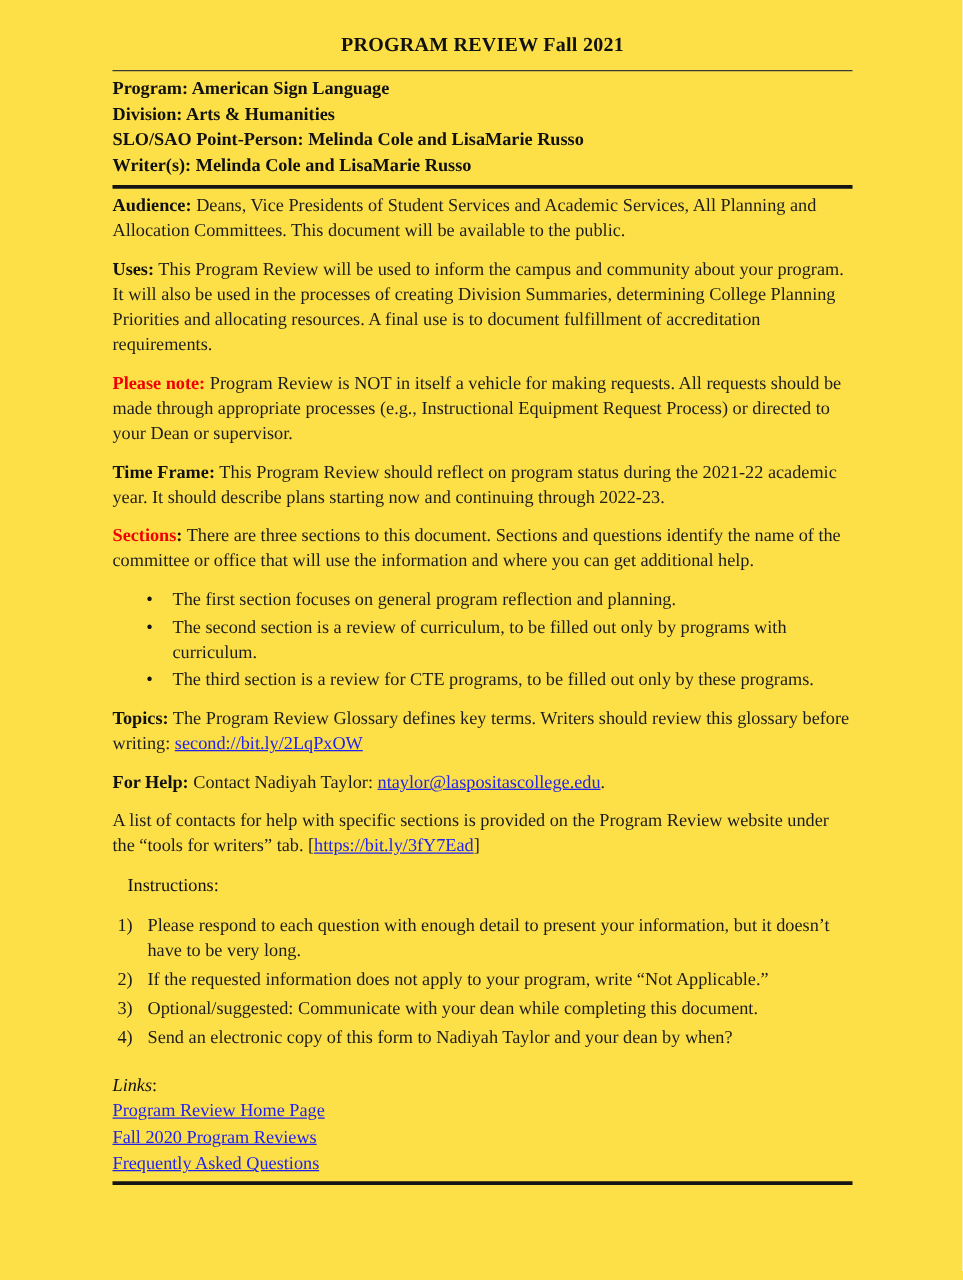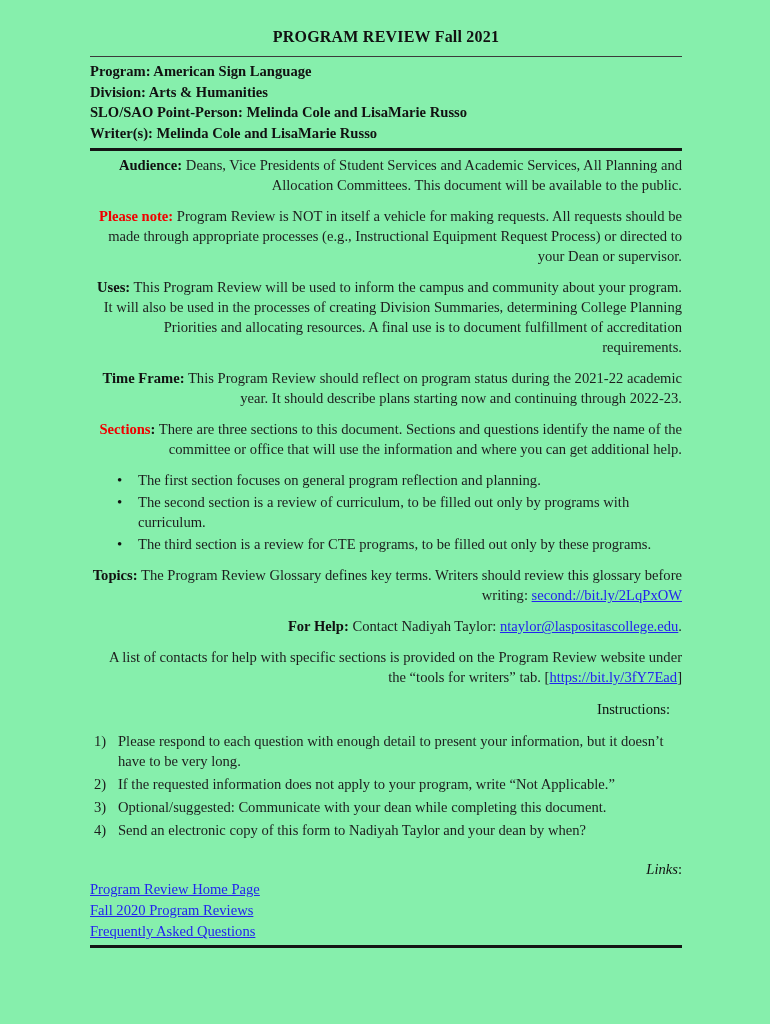--- a/index.html
+++ b/index.html
@@ -3,38 +3,38 @@
 <meta charset="utf-8">
 <style>
   :root{
     --accent-red:#f00000;
     --link-blue:#2323ee;
     --text-color:#1d1d1d;
   }
   *{box-sizing:border-box;}
   html,body{margin:0;padding:0;background:#ffffff;}
   .page{
-    width:770px;height:1024px;overflow:hidden;background:#86efac;
+    width:770px;height:1024px;overflow:hidden;background:#fde047;
     padding:27px 88px 0 90px;
     font-family:"Liberation Serif","DejaVu Serif",serif;
     font-size:14.6px;line-height:20px;color:var(--text-color);
   }
   .title{
     font-size:16px;font-weight:bold;text-align:center;color:#111;
     margin:0 0 9px 0;line-height:20px;letter-spacing:.2px;
   }
   .header-block{
     border-top:1.5px solid #3a3a3a;
     border-bottom:3px solid #141414;
     padding:4px 0 5px 0;
     margin:0 0 4px 0;
   }
   .hrow{font-weight:bold;line-height:20.6px;color:#111;}
   sup{font-size:9px;line-height:0;vertical-align:super;}
-  p{margin:0 0 11px 0;text-align:right;}
+  p{margin:0 0 11px 0;}
   .lead{font-weight:bold;color:#111;}
   .red{color:var(--accent-red);}
   a.doclink{color:var(--link-blue);text-decoration:underline;cursor:pointer;}
   .bullets{margin:0 0 11px 0;}
   .bullet-item{position:relative;padding-left:48px;margin-bottom:2px;}
   .bullet-item::before{
     content:"\2022";position:absolute;left:27px;top:0;
     font-size:15px;color:#111;
   }
   .num-list{margin:0 0 11px 0;}
@@ -55,23 +55,23 @@
 
   <div class="header-block">
     <div class="hrow"><span>Program:</span> <span>American Sign Language</span></div>
     <div class="hrow"><span>Division:</span> <span>Arts &amp; Humanities</span></div>
     <div class="hrow"><span>SLO/SAO Point-Person:</span> <span>Melinda Cole and LisaMarie Russo</span></div>
     <div class="hrow"><span>Writer(s):</span> <span>Melinda Cole and LisaMarie Russo</span></div>
   </div>
 
   <p><span class="lead">Audience:</span> <span>Deans, Vice Presidents of Student Services and Academic Services, All Planning and Allocation Committees. This document will be available to the public.</span></p>
 
+  <p><span class="lead">Uses:</span> <span>This Program Review will be used to inform the campus and community about your program. It will also be used in the processes of creating Division Summaries, determining College Planning Priorities and allocating resources. A final use is to document fulfillment of accreditation requirements.</span></p>
+
   <p><span class="lead red">Please note:</span> <span>Program Review is NOT in itself a vehicle for making requests. All requests should be made through appropriate processes (e.g., Instructional Equipment Request Process) or directed to your Dean or supervisor.</span></p>
-
-  <p><span class="lead">Uses:</span> <span>This Program Review will be used to inform the campus and community about your program. It will also be used in the processes of creating Division Summaries, determining College Planning Priorities and allocating resources. A final use is to document fulfillment of accreditation requirements.</span></p>
 
   <p><span class="lead">Time Frame:</span> <span>This Program Review should reflect on program status during the 2021-22 academic year. It should describe plans starting now and continuing through 2022-23.</span></p>
 
   <p><span class="lead red">Sections</span><span class="lead">:</span> <span>There are three sections to this document. Sections and questions identify the name of the committee or office that will use the information and where you can get additional help.</span></p>
 
   <div class="bullets">
     <div class="bullet-item"><span>The first section focuses on general program reflection and planning.</span></div>
     <div class="bullet-item"><span>The second section is a review of curriculum, to be filled out only by programs with curriculum.</span></div>
     <div class="bullet-item"><span>The third section is a review for CTE programs, to be filled out only by these programs.</span></div>
   </div>

